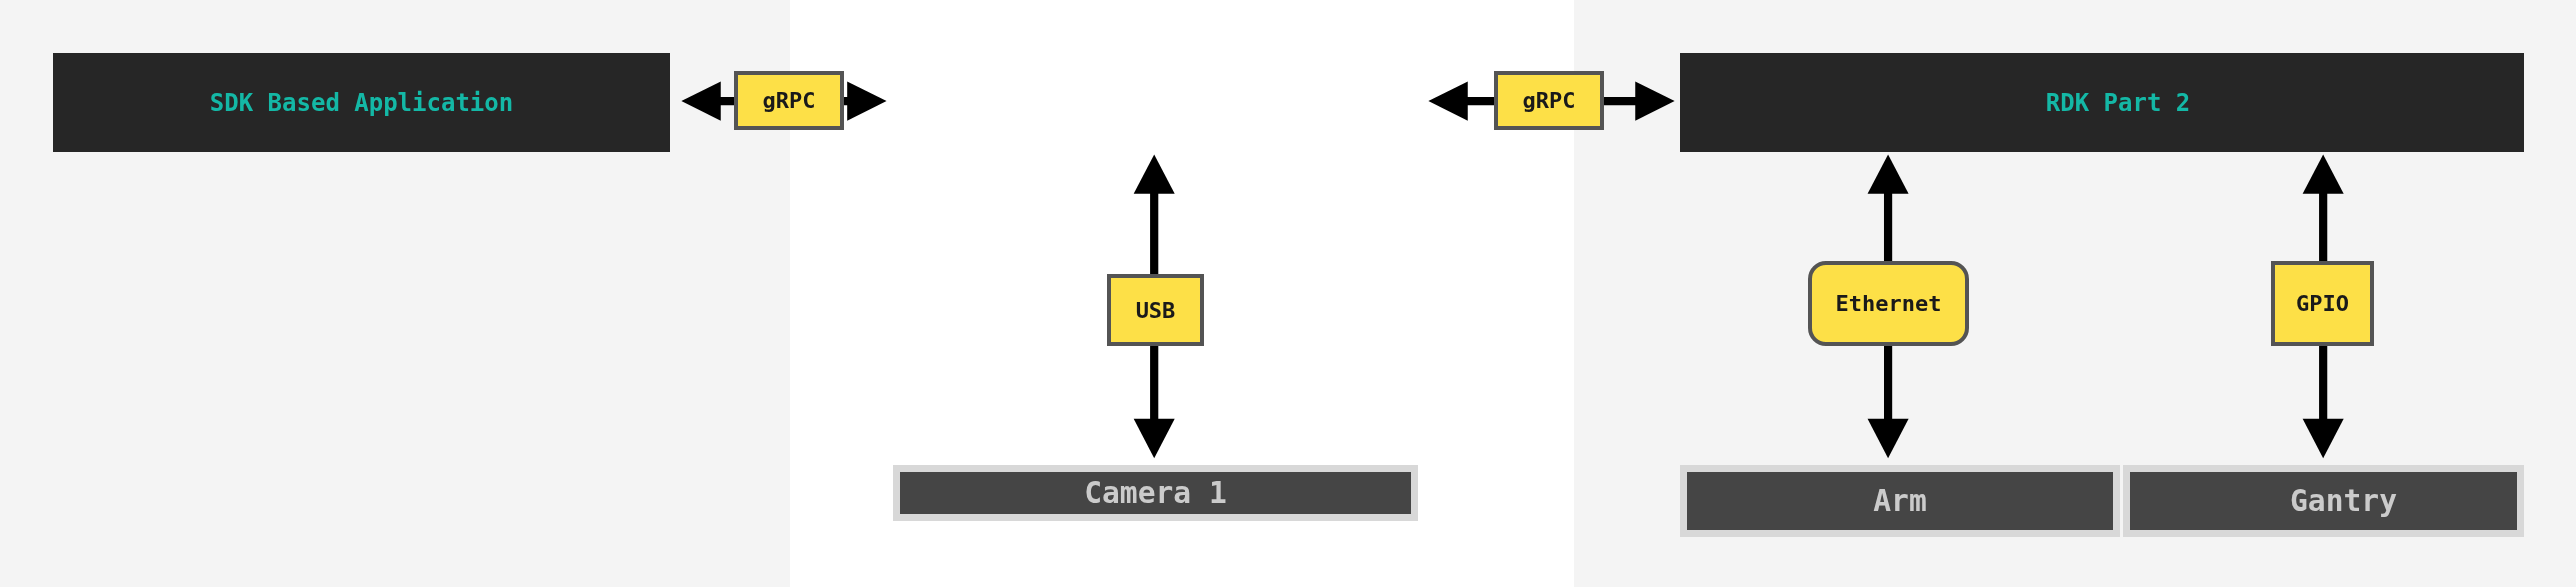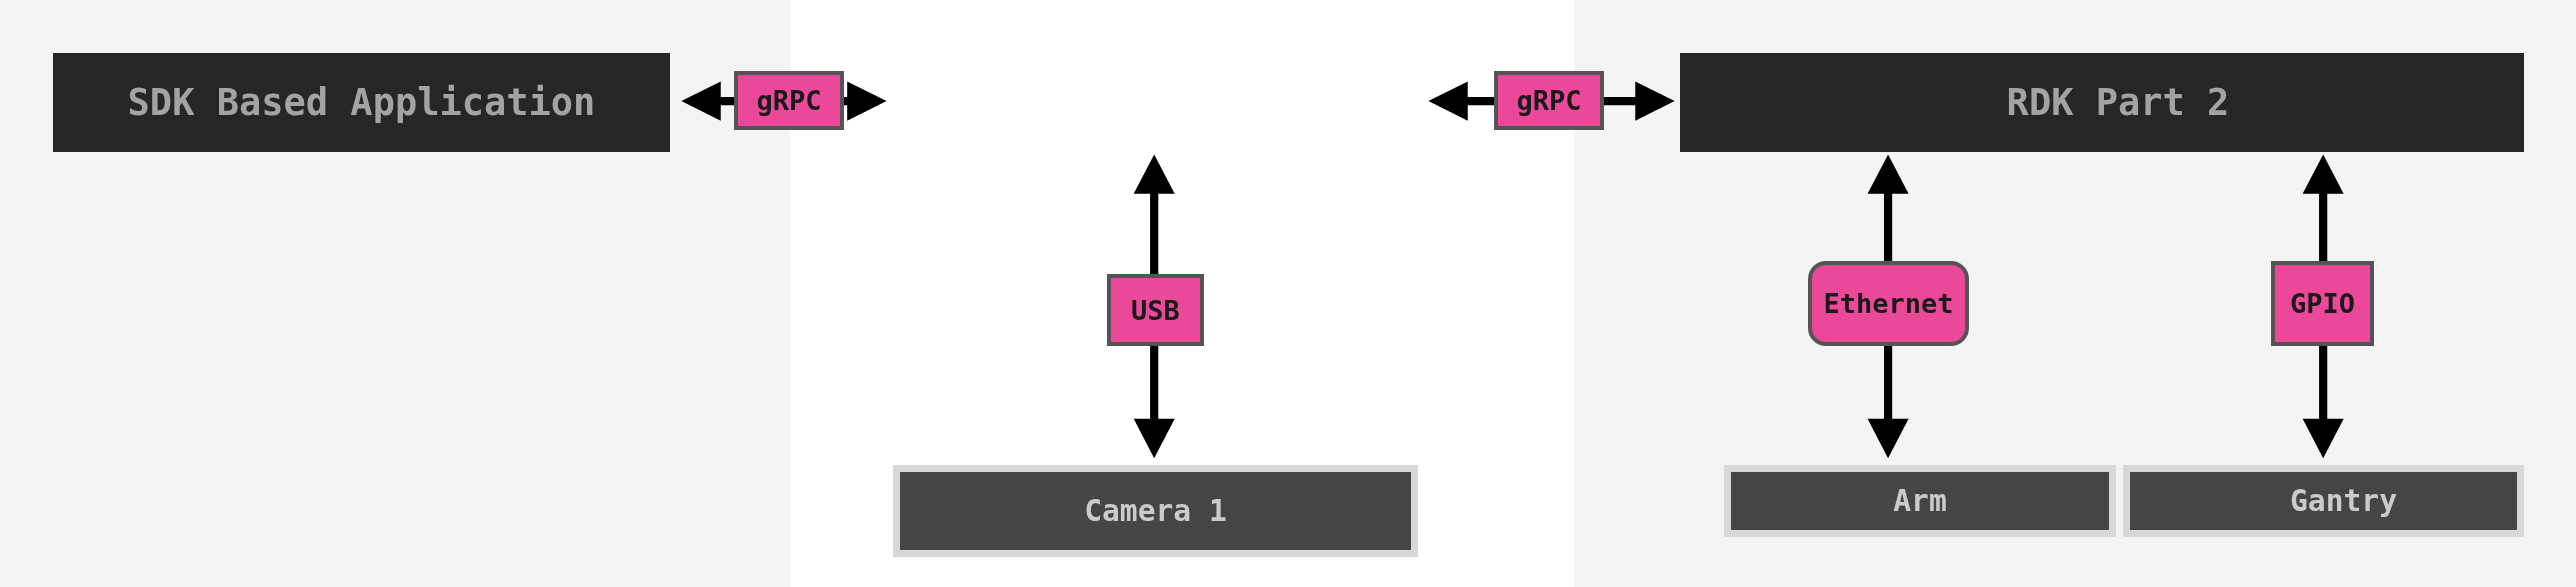--- a/index.html
+++ b/index.html
@@ -18,47 +18,47 @@
   .band-center { left: 790px; width: 785px;  background: #ffffff; }
   .band-right  { left: 1574px; width: 1002px; background: #f4f4f4; }
 
   svg.edges { position: absolute; left: 0; top: 0; width: 2576px; height: 588px; }
   svg.edges line    { stroke: #000000; stroke-width: 10; }
   svg.edges polygon { fill: #000000; }
 
   .node {
     position: absolute;
     background: #262626;
-    color: #a3a3a3;
+    color: #14b8a6;
     display: flex;
     align-items: center;
     justify-content: center;
-    font-size: 37px;
+    font-size: 24px;
     box-sizing: border-box;
   }
   .device {
     position: absolute;
     background: #454545;
     border: 7.4px solid #d8d8d8;
     color: #cbcbcb;
     display: flex;
     align-items: center;
     justify-content: center;
     font-size: 29.6px;
     box-sizing: border-box;
   }
   .edge-label {
     position: absolute;
-    background: #ec4899;
+    background: #fde047;
     border: 4.1px solid #545454;
     color: #1a1a1a;
     display: flex;
     align-items: center;
     justify-content: center;
-    font-size: 27px;
+    font-size: 22px;
     box-sizing: border-box;
   }
 </style>
 </head>
 <body>
 
 <div class="canvas">
 
   <div class="band band-left"></div>
   <div class="band band-center"></div>
@@ -108,20 +108,20 @@
   <div class="edge-label" style="left:734px;  top:71px;  width:110px; height:59px;">gRPC</div>
 
   <div class="edge-label" style="left:1494px; top:71px;  width:110px; height:59px;">gRPC</div>
 
   <div class="edge-label" style="left:1107px; top:274px; width:97px; height:72px;">USB</div>
 
   <div class="edge-label" style="left:1808px; top:261px; width:161px; height:85px;border-radius:18px;">Ethernet</div>
 
   <div class="edge-label" style="left:2271px; top:261px; width:103px; height:85px;">GPIO</div>
 
-  <div class="device" style="left:893px; top:465px; width:525px; height:92px;">Camera 1</div>
+  <div class="device" style="left:893px; top:465px; width:525px; height:56px;">Camera 1</div>
 
-  <div class="device" style="left:1680px; top:465px; width:392px; height:72px;margin-left:44px;">Arm</div>
+  <div class="device" style="left:1680px; top:465px; width:440px; height:72px;">Arm</div>
 
   <div class="device" style="left:2123px; top:465px; width:401px; height:72px;padding-left:40px;">Gantry</div>
 
 </div>
 
 
 </body></html>

